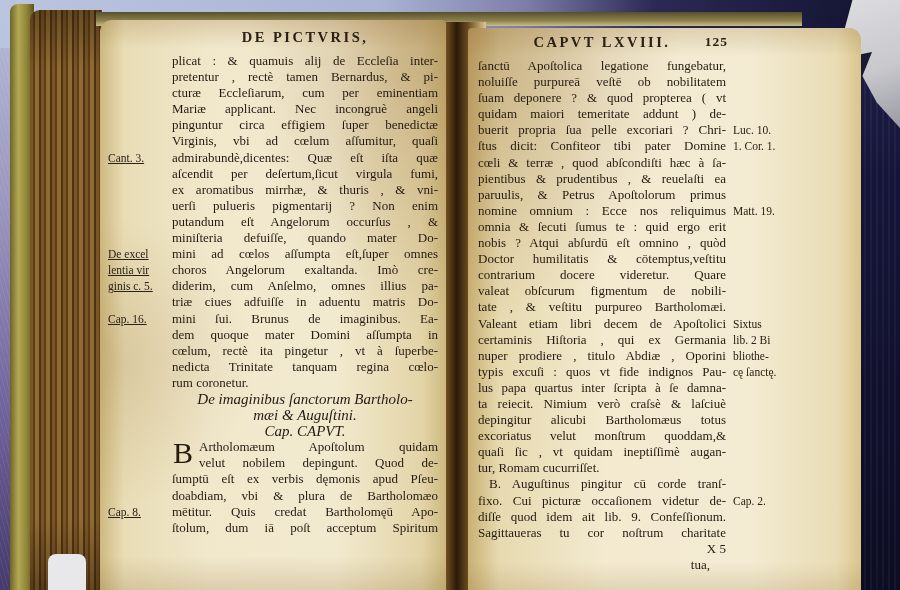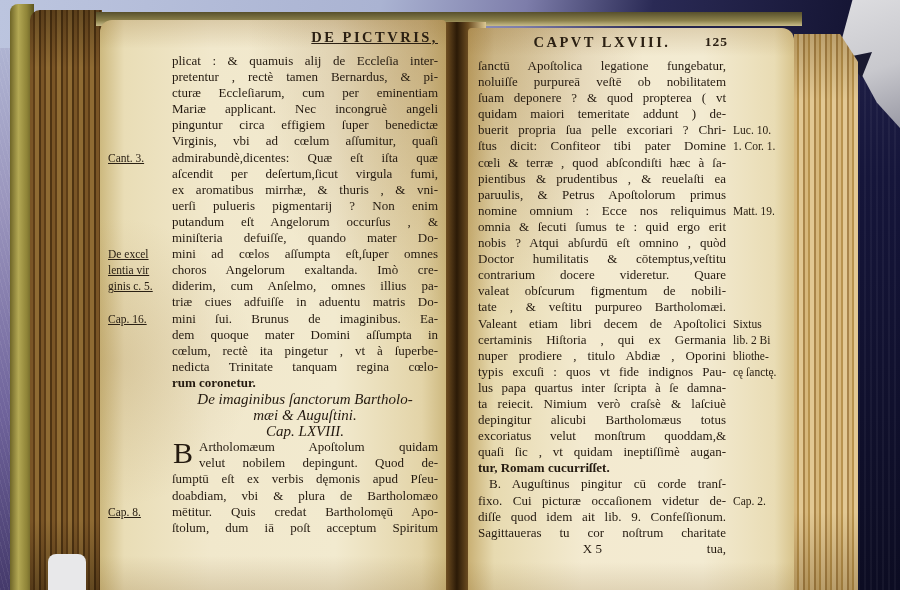--- a/index.html
+++ b/index.html
@@ -44,54 +44,54 @@
     background:#e8e8ea;border-radius:8px 8px 0 0;}
   
   .page{position:absolute;color:#241a10;}
   .page-left{left:100px;top:20px;width:346px;height:570px;
     border-radius:12px 4px 0 0;
     background:
       radial-gradient(ellipse at 92% 2%, rgba(130,85,25,.3), rgba(0,0,0,0) 38%),
       radial-gradient(ellipse at 4% 60%, rgba(140,100,40,.18), rgba(0,0,0,0) 30%),
       linear-gradient(180deg, rgba(140,100,40,.22) 0%, rgba(0,0,0,0) 5%, rgba(0,0,0,0) 94%, rgba(120,85,30,.18) 100%),
       linear-gradient(90deg,#cdb97f 0%,#e9ddb6 7%,#f1e8cc 32%,#f2eacf 68%,#e3d4a8 93%,#cdb87e 100%);}
-  .page-right{left:468px;top:28px;width:326px;height:562px;
+  .page-right{left:468px;top:28px;width:393px;height:562px;
     border-radius:4px 12px 0 0;
     background:
       radial-gradient(ellipse at 6% 2%, rgba(130,85,25,.3), rgba(0,0,0,0) 36%),
       linear-gradient(180deg, rgba(140,100,40,.2) 0%, rgba(0,0,0,0) 5%, rgba(0,0,0,0) 95%, rgba(120,85,30,.15) 100%),
       linear-gradient(90deg,#c9b074 0%,#e7dab0 8%,#f3ead0 35%,#f3ebd2 72%,#e9dcb4 94%,#d8c48c 100%);}
   .page-inner{position:relative;height:100%;}
   .page-left .page-inner{padding:6px 8px 0 8px;}
   .page-right .page-inner{padding:4px 8px 0 10px;}
   
   .hdr{height:24px;font-size:14.5px;font-weight:bold;letter-spacing:2.5px;
        color:#2b2013;}
-  .page-left .hdr{margin-left:64px;width:266px;text-align:right;padding-top:3px;text-decoration:underline;}
+  .page-left .hdr{margin-left:64px;width:266px;text-align:center;padding-top:3px;}
   .page-right .hdr{width:248px;text-align:center;position:relative;padding-top:2px;}
   .pagenum{position:absolute;right:-2px;top:2px;letter-spacing:1px;font-weight:bold;font-size:13.5px;}
   
   .tb{font-size:13px;line-height:16.1px;}
   .line{display:flex;align-items:baseline;}
   .mnote{font-size:11.5px;color:#2a2014;white-space:nowrap;}
   .page-left .mnote{flex:0 0 64px;text-decoration:underline;}
   .page-right .mnote{flex:1 1 auto;padding-left:7px;}
   .ltext{color:#241a10;}
   .page-left .ltext{flex:0 0 266px;max-width:266px;text-align:justify;text-align-last:justify;}
   .page-right .ltext{flex:0 0 248px;max-width:248px;text-align:justify;text-align-last:justify;}
-  .line.end .ltext{text-align:left;text-align-last:left;font-weight:bold;}
+  .line.end .ltext{text-align:left;text-align-last:left;}
   .line.right .ltext{text-align:right;text-align-last:right;}
   .line.ital .ltext{font-style:italic;font-size:15px;text-align:center;text-align-last:center;}
   .line.ind .ltext{text-indent:11px;}
   .line.cap1 .ltext,.line.cap2 .ltext{position:relative;padding-left:27px;
       flex-basis:266px;max-width:266px;box-sizing:border-box;}
   .dropcap{position:absolute;left:1px;top:-1px;font-size:30px;line-height:30px;color:#241a10;}
-  .line.sig .ltext{display:flex;text-align:left;text-align-last:left;}
+  .line.sig .ltext{display:flex;text-align:left;text-align-last:left;flex-direction:column;}
   .sigmark{margin-left:auto;}
-  .catch{margin-left:auto;margin-right:0;}
+  .catch{margin-left:auto;margin-right:16px;}
 </style>
 </head>
 <body>
 
 <div class="scene">
   <div class="bg-right"></div>
   <div class="bg-left"></div>
   <div class="bg-top"></div>
   <div class="bg-topright"></div>
   <div class="corner-wedge"></div>
@@ -193,21 +193,21 @@
           <div class="line ital">
             <span class="mnote"></span>
             <span class="ltext">De imaginibus ſanctorum Bartholo-</span>
           </div>
           <div class="line ital">
             <span class="mnote"></span>
             <span class="ltext">mæi &amp; Auguſtini.</span>
           </div>
           <div class="line ital">
             <span class="mnote"></span>
-            <span class="ltext">Cap. LXVIII.</span>
+            <span class="ltext">Cap. CAPVT.</span>
           </div>
           <div class="line cap1">
             <span class="mnote"></span>
             <span class="ltext"><span class="dropcap">B</span>Artholomæum Apoſtolum quidam</span>
           </div>
           <div class="line cap2">
             <span class="mnote"></span>
             <span class="ltext">velut nobilem depingunt.  Quod de-</span>
           </div>
           <div class="line">

